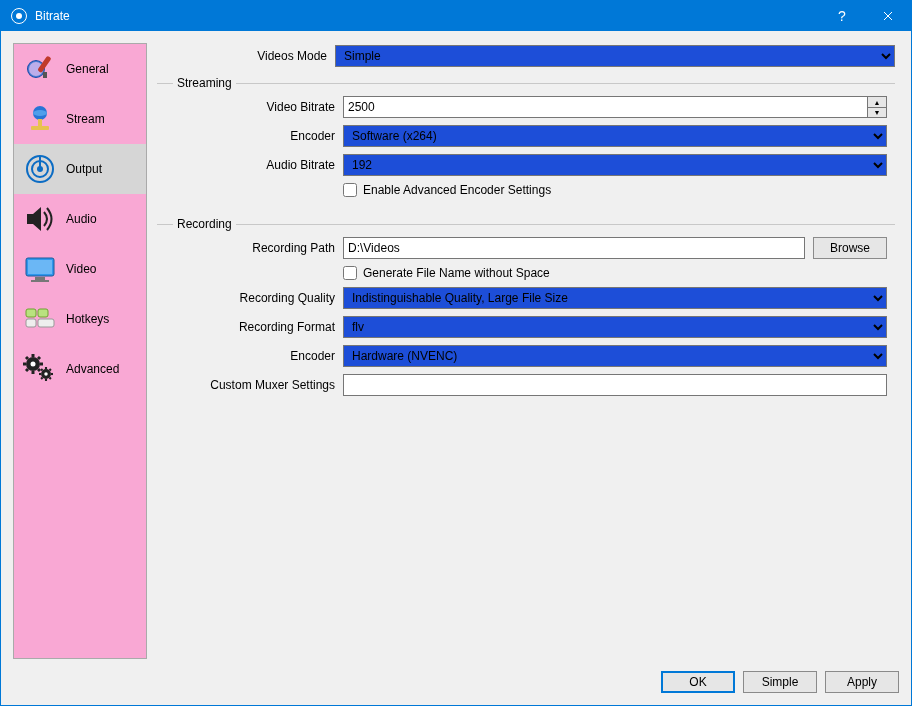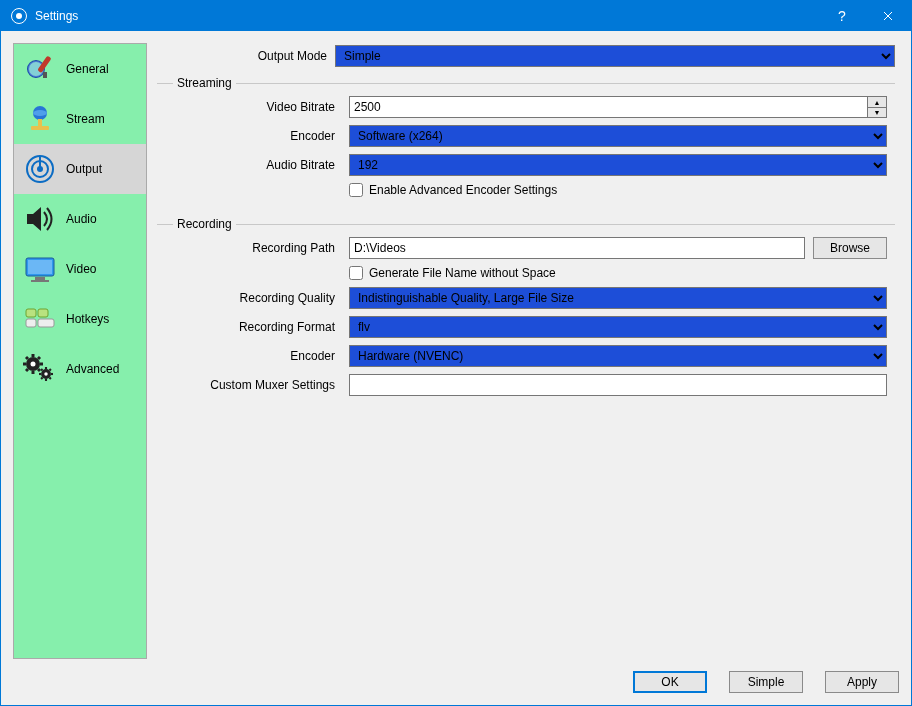--- a/index.html
+++ b/index.html
@@ -12,21 +12,21 @@
   .titlebar .app-icon::after { content:""; width:6px; height:6px; border-radius:50%; background:#fff; }
   .titlebar .title { flex:0 0 auto; font-size:12px; }
   .titlebar .spacer { flex:1 1 auto; }
   .titlebar .tbtn { width:46px; height:30px; display:flex; align-items:center; justify-content:center; font-size:14px; cursor:pointer; }
   .titlebar .tbtn svg { stroke:#fff; stroke-width:1; fill:none; }
 
   .client { flex:1 1 auto; display:flex; flex-direction:column; padding:12px; gap:8px; }
   .main-area { flex:1 1 auto; display:flex; gap:10px; min-height:0; }
 
   
-  .sidebar { width:134px; background:#86efac; border:1px solid #aaa; overflow:auto; }
+  .sidebar { width:134px; background:#f9a8d4; border:1px solid #aaa; overflow:auto; }
   .nav-item { display:flex; align-items:center; gap:8px; padding:6px 8px; height:50px; cursor:pointer; }
   .nav-item.selected { background:#d6d6d6; }
   .nav-item .icon { width:36px; height:36px; display:flex; align-items:center; justify-content:center; }
   .nav-item .label { font-size:12px; }
 
   
   .content { flex:1 1 auto; overflow:auto; display:flex; flex-direction:column; padding-right:4px; }
 
   
   .form-row { display:flex; align-items:center; padding:2px 0; }
@@ -42,35 +42,35 @@
   .spinner-wrap input { flex:1 1 auto; }
   .spinner-btns { display:flex; flex-direction:column; border:1px solid #767676; border-left:none; }
   .spinner-btns .sp { width:18px; height:10px; background:#e6e6e6; display:flex; align-items:center; justify-content:center; font-size:7px; line-height:1; cursor:pointer; user-select:none; }
   .spinner-btns .sp + .sp { border-top:1px solid #767676; }
 
   .checkbox-row { display:flex; align-items:center; gap:6px; }
   .checkbox-row input[type=checkbox] { width:14px; height:14px; margin:0; }
 
   .group { border:1px solid #c8c8c8; margin-top:14px; padding:10px 8px 8px 8px; position:relative; border-left:none; border-right:none; border-bottom:none; background:transparent; }
   .group-title { position:absolute; top:-8px; left:16px; background:#f0f0f0; padding:0 4px; font-size:12px; color:#000; }
-  .group .form-row { margin-bottom:3px;gap:6px; }
+  .group .form-row { margin-bottom:3px; }
 
   .btn { height:22px; min-width:74px; background:#e6e6e6; border:1px solid #8a8a8a; font-size:12px; font-family:inherit; cursor:pointer; padding:0 10px; }
   .btn.default { border:1px solid #0078d7; box-shadow:inset 0 0 0 1px #0078d7; }
 
-  .footer { display:flex; justify-content:flex-end; gap:22px; padding-top:4px; }
+  .footer { display:flex; justify-content:flex-end; gap:8px; padding-top:4px; }
 </style>
 </head>
 <body>
 
 <div class="window">
 
   <div class="titlebar">
     <span class="app-icon"></span>
-    <span class="title">Settings</span>
+    <span class="title">Bitrate</span>
     <span class="spacer"></span>
     <div class="tbtn">
       <span>?</span>
     </div>
     <div class="tbtn close">
       <svg width="10" height="10" viewBox="0 0 10 10">
         <path d="M1 1 L9 9 M9 1 L1 9"></path>
       </svg>
     </div>
   </div>
@@ -184,21 +184,21 @@
               </g>
             </svg>
           </span>
           <span class="label">Advanced</span>
         </div>
       </div>
 
       <div class="content">
 
         <div class="form-row">
-          <div class="flabel">Output Mode</div>
+          <div class="flabel">Videos Mode</div>
           <div class="fctl">
             <select>
               <option>Simple</option>
             </select>
           </div>
         </div>
 
         <div class="group">
           <span class="group-title">Streaming</span>
 

